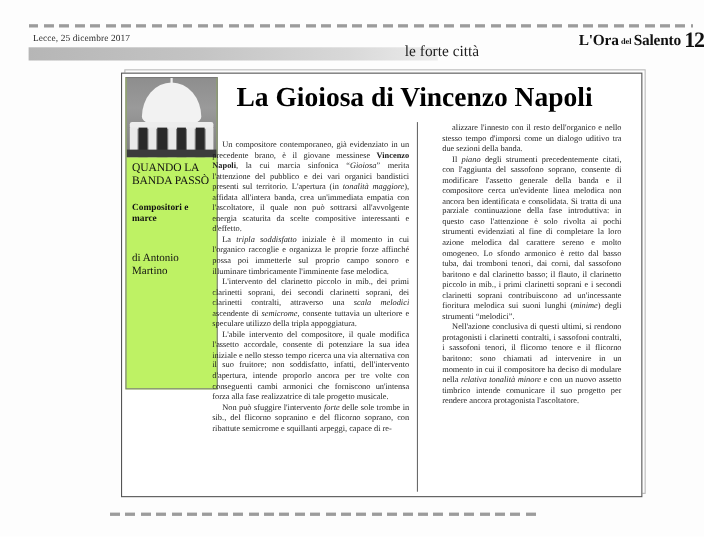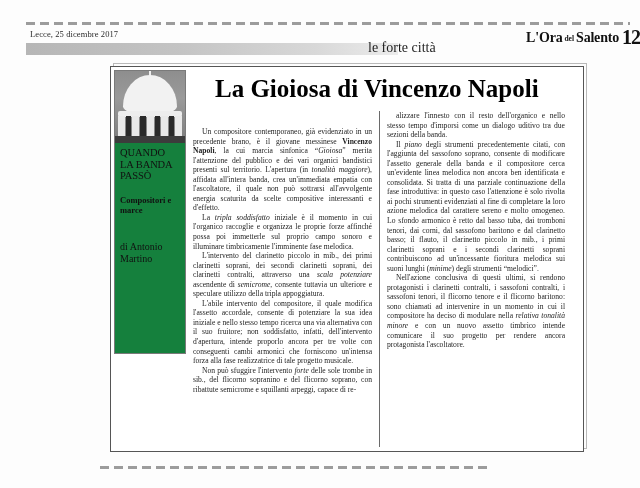--- a/index.html
+++ b/index.html
@@ -136,23 +136,23 @@
     border: 1px solid #b9b9b9;
     box-sizing: border-box;
     pointer-events: none;
   }
 
   
   #sidebar {
     position: absolute;
     left: 3px;
     top: 3px;
-    width: 72px;
+    width: 84px;
     height: 284px;
-    background: #15803d;
+    background: #bef264;
     border: 1px solid #7a7a7a;
     box-sizing: border-box;
     overflow: hidden;
   }
   #cover-photo {
     position: relative;
     width: 100%;
     height: 72px;
     background: #6f6f6f;
     overflow: hidden;
@@ -272,21 +272,21 @@
     font-size: 7.6px;
     line-height: 9.55px;
     text-align: justify;
     color: #1d1d1d;
     box-sizing: border-box;
     overflow: hidden;
     hyphens: auto;
     -webkit-hyphens: auto;
   }
   #col-left  { padding-right: 7px; margin-top: 16px; }
-  #col-right { padding-left: 7px; border-left: 1px solid #6a6a6a; }
+  #col-right { padding-left: 22px; border-left: 1px solid #6a6a6a; }
   .col-body p {
     margin: 0;
     text-indent: 9px;
   }
   .col-body p + p { margin-top: 0px; }
   .col-body i { font-style: italic; }
   .col-body b { font-weight: bold; }
 </style>
 </head>
 <body>
@@ -342,21 +342,21 @@
 
     <div id="headline">
       <span class="hl-italic">La Gioiosa</span>
       <span class="hl-roman">di Vincenzo Napoli</span>
     </div>
 
     <div id="columns">
       <div class="col-body" id="col-left">
           <p>Un compositore contemporaneo, già evidenziato in un precedente brano, è il giovane messinese <b>Vincenzo Napoli</b>, la cui marcia sinfonica “<i>Gioiosa</i>” merita l'attenzione del pubblico e dei vari organici bandistici presenti sul territorio. L'apertura (in <i>tonalità maggiore</i>), affidata all'intera banda, crea un'immediata empatia con l'ascoltatore, il quale non può sottrarsi all'avvolgente energia scaturita da scelte compositive interessanti e d'effetto.</p>
           <p>La <i>tripla soddisfatto</i> iniziale è il momento in cui l'organico raccoglie e organizza le proprie forze affinché possa poi immetterle sul proprio campo sonoro e illuminare timbricamente l'imminente fase melodica.</p>
-          <p>L'intervento del clarinetto piccolo in mib., dei primi clarinetti soprani, dei secondi clarinetti soprani, dei clarinetti contralti, attraverso una <i>scala potenziare</i> ascendente di <i>semicrome</i>, consente tuttavia un ulteriore e speculare utilizzo della tripla appoggiatura.</p>
+          <p>L'intervento del clarinetto piccolo in mib., dei primi clarinetti soprani, dei secondi clarinetti soprani, dei clarinetti contralti, attraverso una <i>scala melodici</i> ascendente di <i>semicrome</i>, consente tuttavia un ulteriore e speculare utilizzo della tripla appoggiatura.</p>
           <p>L'abile intervento del compositore, il quale modifica l'assetto accordale, consente di potenziare la sua idea iniziale e nello stesso tempo ricerca una via alternativa con il suo fruitore; non soddisfatto, infatti, dell'intervento d'apertura, intende proporlo ancora per tre volte con conseguenti cambi armonici che forniscono un'intensa forza alla fase realizzatrice di tale progetto musicale.</p>
           <p>Non può sfuggire l'intervento <i>forte</i> delle sole trombe in sib., del flicorno sopranino e del flicorno soprano, con ribattute semicrome e squillanti arpeggi, capace di re-</p>
         </div>
       <div class="col-body" id="col-right">
           <p>alizzare l'innesto con il resto dell'organico e nello stesso tempo d'imporsi come un dialogo uditivo tra due sezioni della banda.</p>
           <p>Il <i>piano</i> degli strumenti precedentemente citati, con l'aggiunta del sassofono soprano, consente di modificare l'assetto generale della banda e il compositore cerca un'evidente linea melodica non ancora ben identificata e consolidata. Si tratta di una parziale continuazione della fase introduttiva: in questo caso l'attenzione è solo rivolta ai pochi strumenti evidenziati al fine di completare la loro azione melodica dal carattere sereno e molto omogeneo. Lo sfondo armonico è retto dal basso tuba, dai tromboni tenori, dai corni, dal sassofono baritono e dal clarinetto basso; il flauto, il clarinetto piccolo in mib., i primi clarinetti soprani e i secondi clarinetti soprani contribuiscono ad un'incessante fioritura melodica sui suoni lunghi (<i>minime</i>) degli strumenti “melodici”.</p>
           <p>Nell'azione conclusiva di questi ultimi, si rendono protagonisti i clarinetti contralti, i sassofoni contralti, i sassofoni tenori, il flicorno tenore e il flicorno baritono: sono chiamati ad intervenire in un momento in cui il compositore ha deciso di modulare nella <i>relativa tonalità minore</i> e con un nuovo assetto timbrico intende comunicare il suo progetto per rendere ancora protagonista l'ascoltatore.</p>
         </div>
     </div>
 

